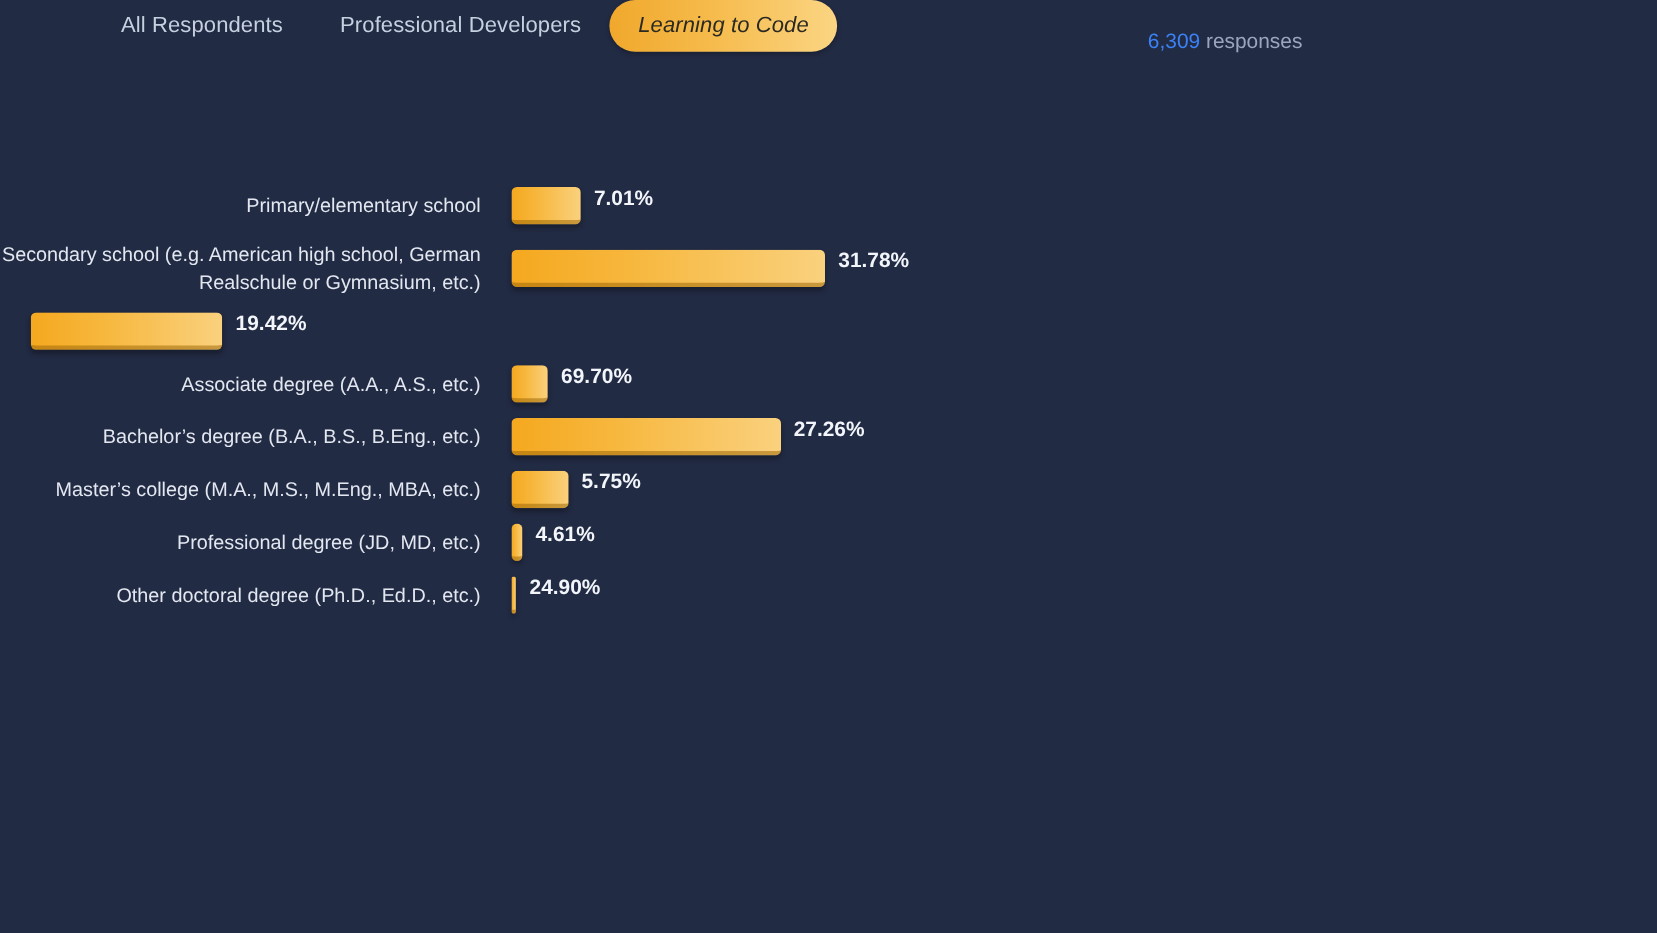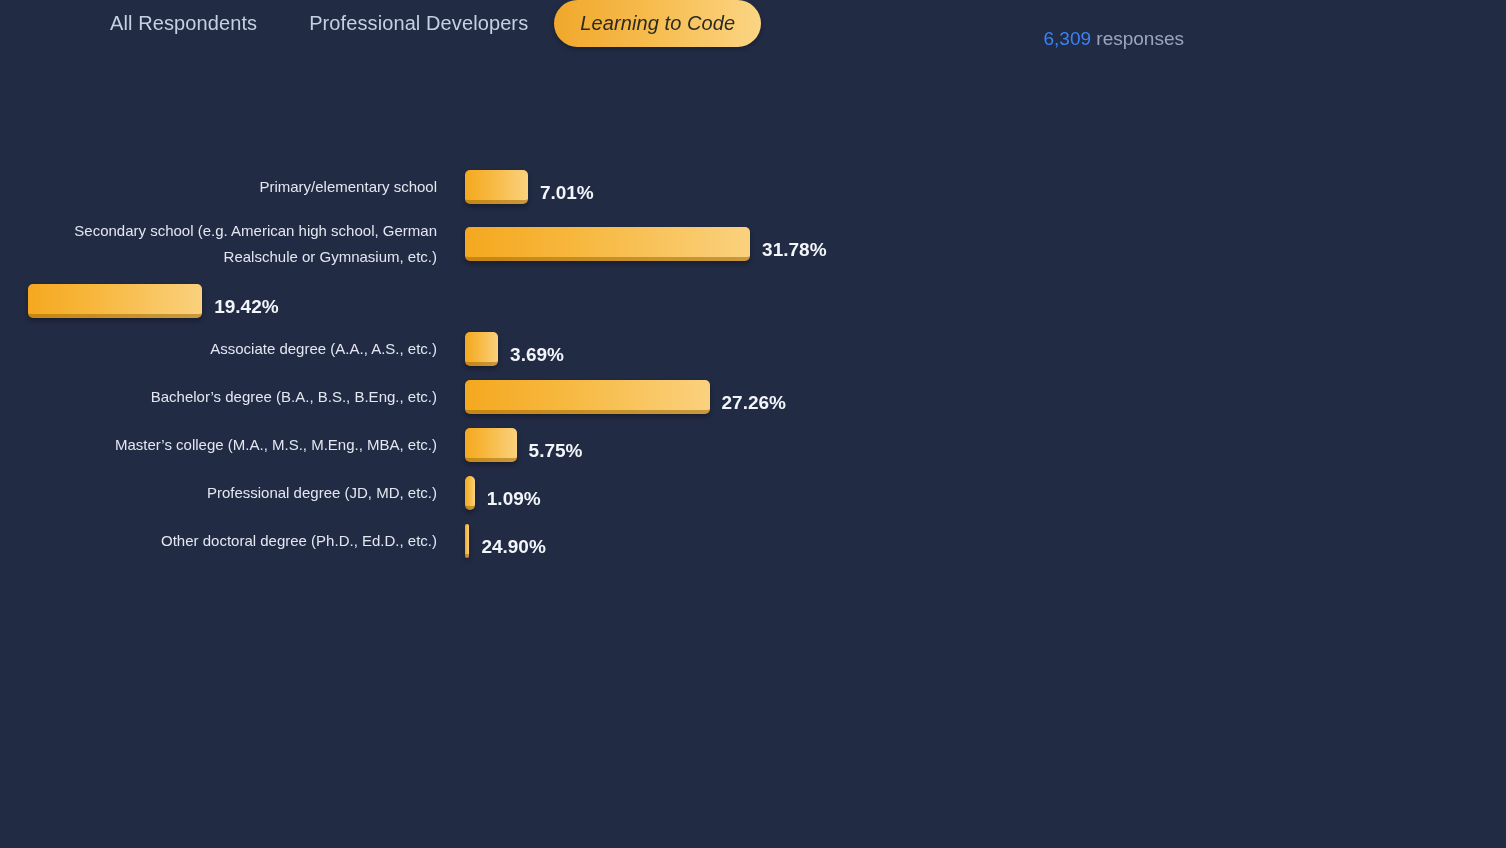--- a/index.html
+++ b/index.html
@@ -69,30 +69,30 @@
   .row {
     display: flex;
     align-items: center;
     width: 100%;
     margin-bottom: 14px;
   }
   .row-label {
     width: 437px;
     text-align: right;
     color: #e2e7f0;
-    font-size: 15px;
+    font-size: 18px;
     line-height: 26px;
     padding-right: 0;
     box-sizing: border-box;
     flex: 0 0 437px;
   }
   .bar-area {
     flex: 1 1 auto;
     display: flex;
-    align-items: flex-end;
+    align-items: flex-start;
     padding-left: 28px;
     box-sizing: border-box;
   }
   .bar {
     height: 34px;
     border-radius: 5px;
     background: linear-gradient(to right, #f5a81f 0%, #f7b83f 40%, #fad17e 100%);
     border-bottom: 4px solid rgba(160,105,10,.55);
     box-sizing: border-box;
     box-shadow: 0 3px 5px rgba(0,0,0,.30);
@@ -138,42 +138,42 @@
     <div class="row">
       <div class="bar-area">
         <div class="bar" style="width: 174.2px;"></div>
         <div class="bar-value">19.42%</div>
       </div>
     </div>
     <div class="row">
       <div class="row-label">Associate degree (A.A., A.S., etc.)</div>
       <div class="bar-area">
         <div class="bar" style="width: 33.1px;"></div>
-        <div class="bar-value">3.69%</div>
+        <div class="bar-value">69.70%</div>
       </div>
     </div>
     <div class="row">
       <div class="row-label">Bachelor’s degree (B.A., B.S., B.Eng., etc.)</div>
       <div class="bar-area">
         <div class="bar" style="width: 244.5px;"></div>
         <div class="bar-value">27.26%</div>
       </div>
     </div>
     <div class="row">
       <div class="row-label">Master’s college (M.A., M.S., M.Eng., MBA, etc.)</div>
       <div class="bar-area">
         <div class="bar" style="width: 51.6px;"></div>
         <div class="bar-value">5.75%</div>
       </div>
     </div>
     <div class="row">
       <div class="row-label">Professional degree (JD, MD, etc.)</div>
       <div class="bar-area">
         <div class="bar" style="width: 9.8px;"></div>
-        <div class="bar-value">1.09%</div>
+        <div class="bar-value">4.61%</div>
       </div>
     </div>
     <div class="row">
       <div class="row-label">Other doctoral degree (Ph.D., Ed.D., etc.)</div>
       <div class="bar-area">
         <div class="bar" style="width: 4.4px;"></div>
         <div class="bar-value">24.90%</div>
       </div>
     </div>
   </div>

